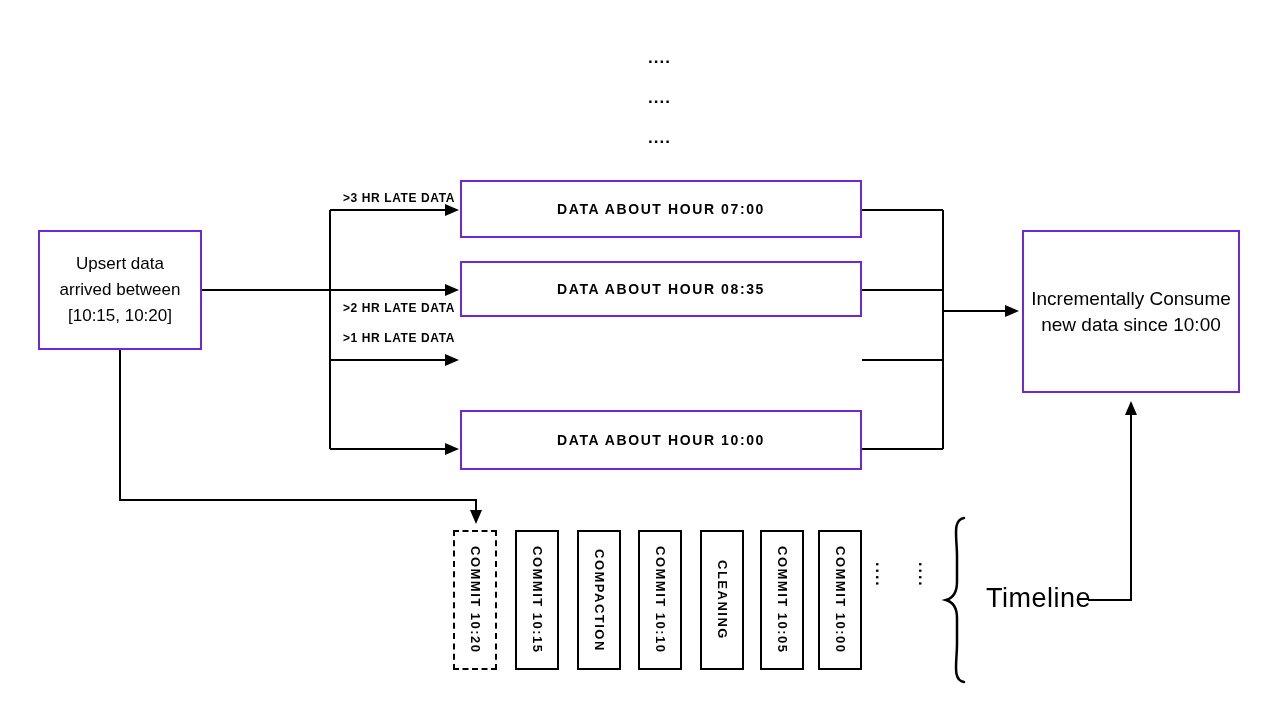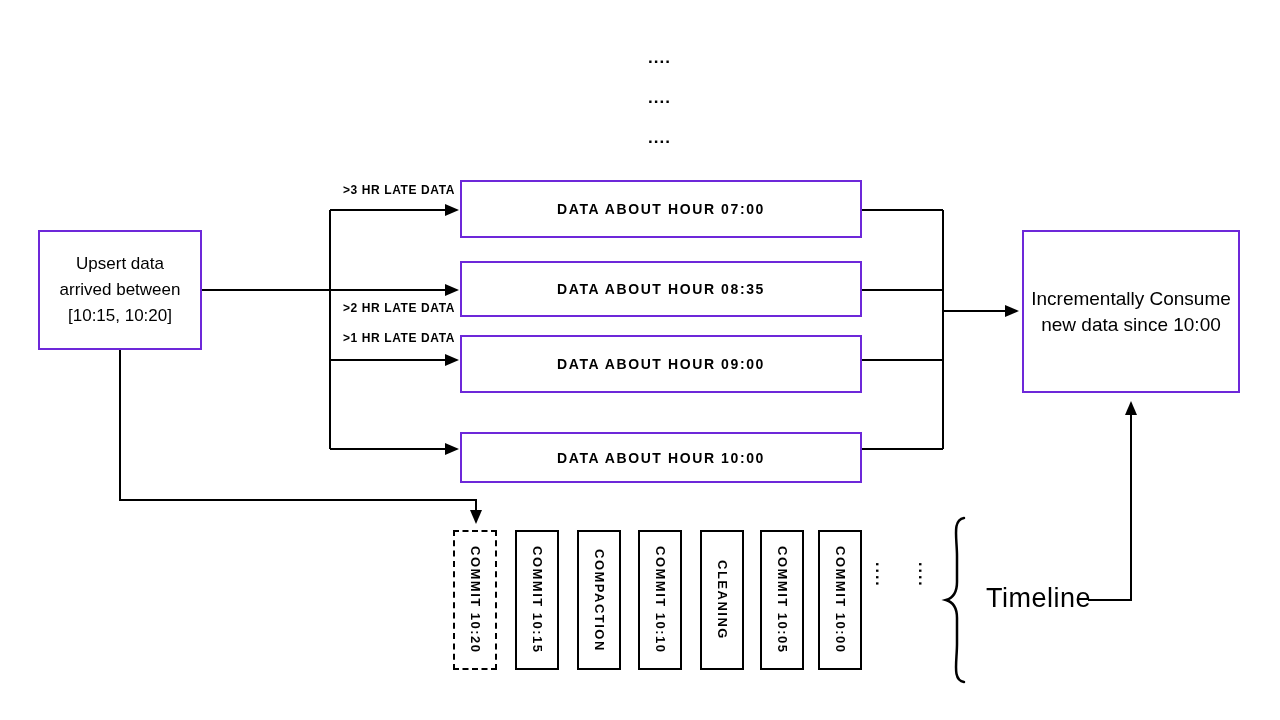--- a/index.html
+++ b/index.html
@@ -15,26 +15,26 @@
   }
   .leftbox{left:38px;top:230px;width:164px;height:120px;
     font-size:17px;line-height:26px;}
   .rightbox{left:1022px;top:230px;width:218px;height:163px;
     font-size:19px;line-height:26px;}
   .databox{left:460px;width:402px;
     font-weight:bold;font-size:14px;letter-spacing:1.6px;}
   .db1{top:180px;height:58px;}
   .db2{top:261px;height:56px;}
   .db3{top:335px;height:58px;}
-  .db4{top:432px;height:51px;}
+  .db4{top:410px;height:60px;}
   
   .latelabel{
     font-weight:bold;font-size:12px;letter-spacing:0.6px;white-space:nowrap;
   }
-  .ll1{left:343px;top:183px;}
+  .ll1{left:343px;top:191px;}
   .ll2{left:343px;top:271px;margin-top:30px;}
   .ll3{left:343px;top:331px;}
   
   .topdots{font-weight:900;font-size:17px;letter-spacing:1px;}
   .td1{left:648px;top:48px;}
   .td2{left:648px;top:88px;}
   .td3{left:648px;top:128px;}
   
   .tbox{
     top:530px;width:44px;height:140px;border:2px solid #000;background:#fff;
@@ -99,23 +99,20 @@
   <div class="abs latelabel ll1">&gt;3 HR LATE DATA</div>
   <div class="abs latelabel ll2">&gt;2 HR LATE DATA</div>
   <div class="abs latelabel ll3">&gt;1 HR LATE DATA</div>
 
   <div class="abs node databox db1">
     <span>DATA ABOUT HOUR 07:00</span>
   </div>
   <div class="abs node databox db2">
     <span>DATA ABOUT HOUR 08:35</span>
   </div>
-  <div class="abs node databox db3">
-    <span>DATA ABOUT HOUR 09:00</span>
-  </div>
   <div class="abs node databox db4">
     <span>DATA ABOUT HOUR 10:00</span>
   </div>
 
   <div class="abs node rightbox">
     <div>
       <div>Incrementally Consume</div>
       <div>new data since 10:00</div>
     </div>
   </div>

